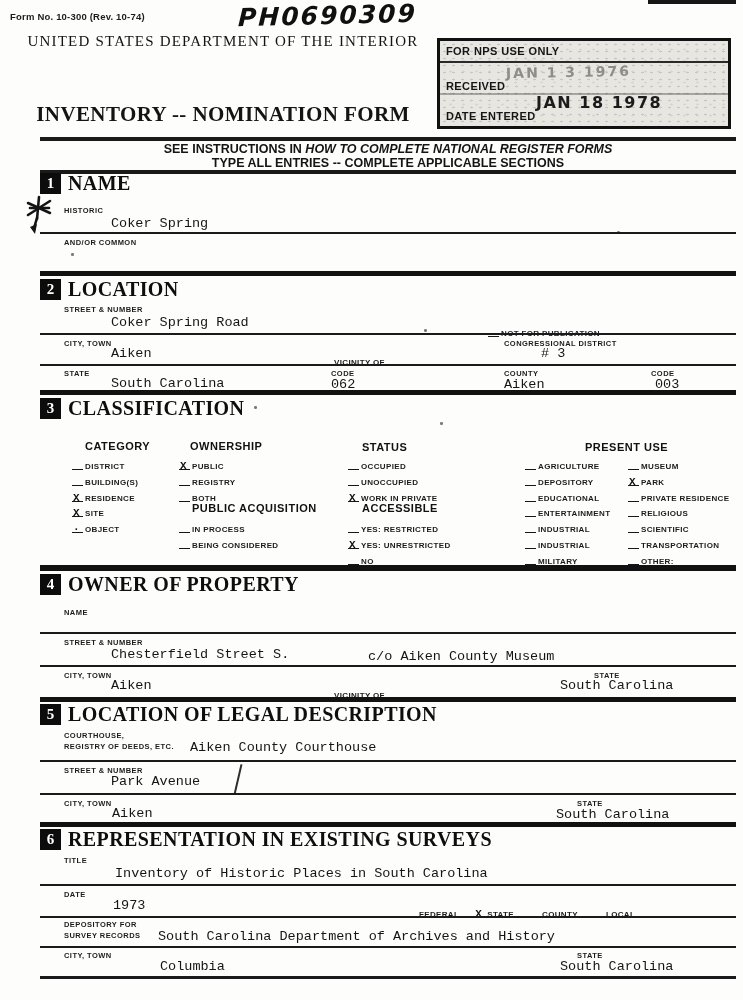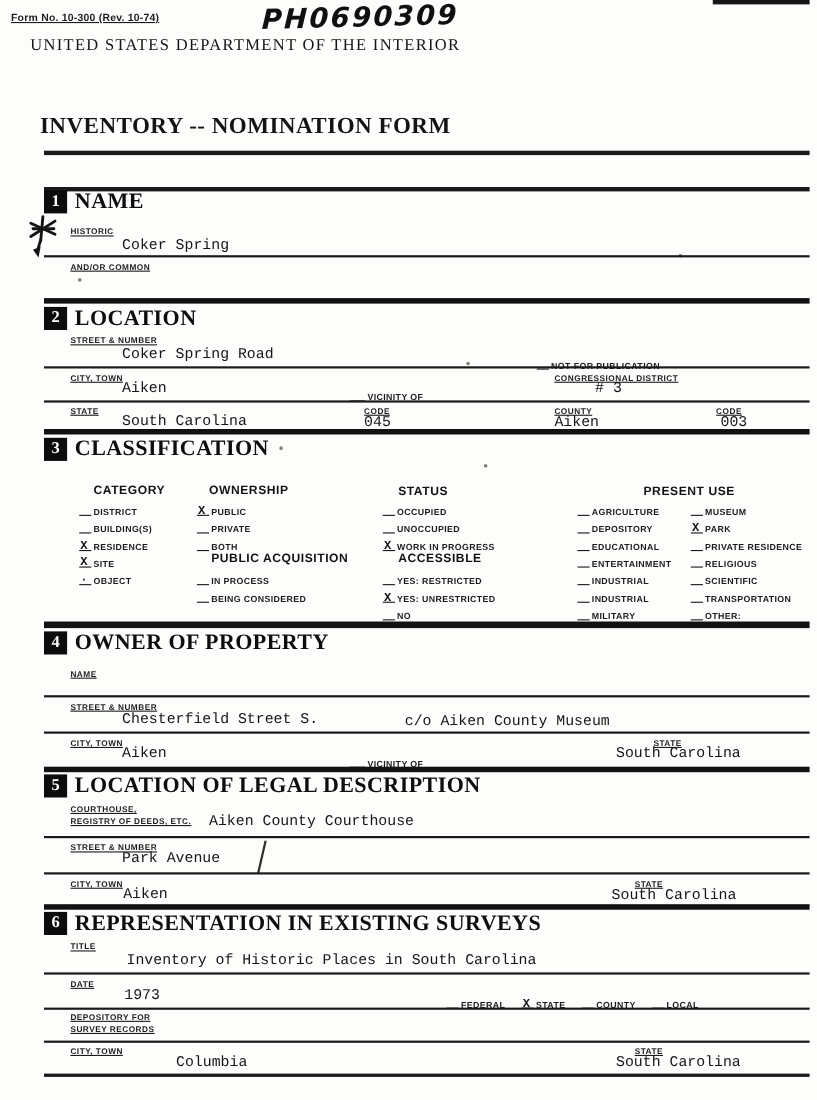--- a/index.html
+++ b/index.html
@@ -2,21 +2,21 @@
 <html><head>
 <meta charset="utf-8">
 <style>
   html,body{margin:0;padding:0;background:#ffffff;}
   #page{position:relative;width:743px;height:1000px;background:#fdfdfb;overflow:hidden;
         font-family:"Liberation Sans",sans-serif;color:#141414;}
   
   .hr{position:absolute;left:40px;right:7px;height:2px;background:#1a1a1a;}
   .hr.bar{height:5px;background:#121212;}
   
-  .lbl{position:absolute;font:bold 7.5px/9px "Liberation Sans",sans-serif;letter-spacing:.45px;color:#1c1c1c;white-space:nowrap;text-decoration:underline;}
+  .lbl{position:absolute;font:bold 7.5px/9px "Liberation Sans",sans-serif;letter-spacing:.45px;color:#1c1c1c;white-space:nowrap;}
   
   .val{position:absolute;font:13.5px/15px "Liberation Mono","DejaVu Sans Mono",monospace;color:#151515;white-space:nowrap;}
   
   .sec{position:absolute;display:flex;align-items:center;gap:7px;}
   .secnum{width:21px;height:21px;background:#0c0c0c;color:#fff;display:flex;align-items:center;justify-content:center;
           font:bold 15px "Liberation Serif",serif;}
   .sectitle{font:bold 20px/21px "Liberation Serif",serif;letter-spacing:.4px;color:#0e0e0e;white-space:nowrap;}
   
   .ci{white-space:nowrap;}
   .mk{display:inline-block;position:relative;width:11px;height:9px;border-bottom:1.6px solid #161616;margin-right:2px;vertical-align:-1px;}
@@ -53,22 +53,35 @@
   <div class="dot" style="left:617px;top:231px"></div>
   <div class="dot" style="left:254px;top:406px"></div>
   <div class="dot" style="left:440px;top:422px"></div>
   <div class="dot" style="left:71px;top:253px"></div>
 
   <div class="lbl" style="left:10px;top:12px;font-size:9.5px;letter-spacing:.2px">Form No. 10-300 (Rev. 10-74)</div>
   <div class="hand">PH0690309</div>
   <div class="serifhdr" style="top:33px;font:15px/16px 'Liberation Serif',serif;letter-spacing:1.2px">UNITED STATES DEPARTMENT OF THE INTERIOR</div>
   <div class="serifhdr" style="top:103px;font:bold 21px/22px 'Liberation Serif',serif;letter-spacing:.4px">INVENTORY -- NOMINATION FORM</div>
 
+  <div id="npsbox">
+    <div class="npslbl" style="left:6px;top:4px">FOR NPS USE ONLY</div>
+    <div class="npsline" style="top:20px"></div>
+    <div class="npslbl" style="left:6px;top:39px">RECEIVED</div>
+    <div class="stamp1" style="left:66px;top:24px">JAN 1 3 1976</div>
+    <div class="npsline" style="top:52px;opacity:.35"></div>
+    <div class="npslbl" style="left:6px;top:69px">DATE ENTERED</div>
+    <div class="stamp2" style="left:96px;top:54px">JAN 18 1978</div>
+  </div>
 
   <div class="hr" style="top:137px;height:4px"></div>
+  <div style="position:absolute;left:40px;right:7px;top:142px;text-align:center;font:bold 12.5px/14px 'Liberation Sans',sans-serif">
+    <span>SEE INSTRUCTIONS IN </span><span style="font-style:italic">HOW TO COMPLETE NATIONAL REGISTER FORMS</span>
+  </div>
+  <div style="position:absolute;left:40px;right:7px;top:156px;text-align:center;font:bold 12.5px/14px 'Liberation Sans',sans-serif">TYPE ALL ENTRIES -- COMPLETE APPLICABLE SECTIONS</div>
   <div class="hr" style="top:170px;height:4px"></div>
 
   <div class="sec" style="left:40px;top:173px">
     <span class="secnum">1</span>
     <span class="sectitle">NAME</span>
   </div>
   <svg style="position:absolute;left:24px;top:194px" width="30" height="44" viewBox="0 0 30 44">
     <g stroke="#141414" stroke-width="2.6" stroke-linecap="round" fill="none">
       <path d="M15 3 L13 25"></path>
         <path d="M4 9 L26 19"></path>
@@ -98,21 +111,21 @@
   <div class="val" style="left:111px;top:346px">Aiken</div>
   <div class="ci" style="position:absolute;left:318px;top:351px">
     <span class="mk" style="width:14px"><b></b></span><span class="cl">VICINITY OF</span>
   </div>
   <div class="lbl" style="left:504px;top:339px">CONGRESSIONAL DISTRICT</div>
   <div class="val" style="left:541px;top:346px"># 3</div>
   <div class="hr" style="top:364px"></div>
   <div class="lbl" style="left:64px;top:369px">STATE</div>
   <div class="val" style="left:111px;top:376px">South Carolina</div>
   <div class="lbl" style="left:331px;top:369px">CODE</div>
-  <div class="val" style="left:331px;top:377px">045</div>
+  <div class="val" style="left:331px;top:377px">062</div>
   <div class="lbl" style="left:504px;top:369px">COUNTY</div>
   <div class="val" style="left:504px;top:377px">Aiken</div>
   <div class="lbl" style="left:651px;top:369px">CODE</div>
   <div class="val" style="left:655px;top:377px">003</div>
   <div class="hr bar" style="top:390px"></div>
 
   <div class="sec" style="left:40px;top:398px">
     <span class="secnum">3</span>
     <span class="sectitle">CLASSIFICATION</span>
   </div>
@@ -125,31 +138,31 @@
   <div class="col" style="left:72px;top:455px">
     <div class="ci"><span class="mk"><b></b></span><span class="cl">DISTRICT</span></div>
     <div class="ci"><span class="mk"><b></b></span><span class="cl">BUILDING(S)</span></div>
     <div class="ci"><span class="mk"><b>X</b></span><span class="cl">RESIDENCE</span></div>
     <div class="ci"><span class="mk"><b>X</b></span><span class="cl">SITE</span></div>
     <div class="ci"><span class="mk"><b>·</b></span><span class="cl">OBJECT</span></div>
   </div>
 
   <div class="col" style="left:179px;top:455px">
     <div class="ci"><span class="mk"><b>X</b></span><span class="cl">PUBLIC</span></div>
-    <div class="ci"><span class="mk"><b></b></span><span class="cl">PRIVATE</span></div>
+    <div class="ci"><span class="mk"><b></b></span><span class="cl">REGISTRY</span></div>
     <div class="ci"><span class="mk"><b></b></span><span class="cl">BOTH</span></div>
     <div class="subhead" style="margin-left:13px">PUBLIC ACQUISITION</div>
     <div class="ci"><span class="mk"><b></b></span><span class="cl">IN PROCESS</span></div>
     <div class="ci"><span class="mk"><b></b></span><span class="cl">BEING CONSIDERED</span></div>
   </div>
 
   <div class="col" style="left:348px;top:455px">
     <div class="ci"><span class="mk"><b></b></span><span class="cl">OCCUPIED</span></div>
     <div class="ci"><span class="mk"><b></b></span><span class="cl">UNOCCUPIED</span></div>
-    <div class="ci"><span class="mk"><b>X</b></span><span class="cl">WORK IN PROGRESS</span></div>
+    <div class="ci"><span class="mk"><b>X</b></span><span class="cl">WORK IN PRIVATE</span></div>
     <div class="subhead" style="margin-left:14px">ACCESSIBLE</div>
     <div class="ci"><span class="mk"><b></b></span><span class="cl">YES: RESTRICTED</span></div>
     <div class="ci"><span class="mk"><b>X</b></span><span class="cl">YES: UNRESTRICTED</span></div>
     <div class="ci"><span class="mk"><b></b></span><span class="cl">NO</span></div>
   </div>
 
   <div class="col" style="left:525px;top:455px">
     <div class="ci"><span class="mk"><b></b></span><span class="cl">AGRICULTURE</span></div>
     <div class="ci"><span class="mk"><b></b></span><span class="cl">DEPOSITORY</span></div>
     <div class="ci"><span class="mk"><b></b></span><span class="cl">EDUCATIONAL</span></div>
@@ -219,20 +232,21 @@
   <div class="val" style="left:113px;top:898px">1973</div>
   <div style="position:absolute;left:406px;top:903px;display:flex;gap:15px">
     <div class="ci"><span class="mk"><b></b></span><span class="cl">FEDERAL</span></div>
     <div class="ci"><span class="mk"><b>X</b></span><span class="cl">STATE</span></div>
     <div class="ci"><span class="mk"><b></b></span><span class="cl">COUNTY</span></div>
     <div class="ci"><span class="mk"><b></b></span><span class="cl">LOCAL</span></div>
   </div>
   <div class="hr" style="top:916px"></div>
   <div class="lbl" style="left:64px;top:920px">DEPOSITORY FOR</div>
   <div class="lbl" style="left:64px;top:931px">SURVEY RECORDS</div>
+  <div class="val" style="left:158px;top:929px">South Carolina Department of Archives and History</div>
   <div class="hr" style="top:946px"></div>
   <div class="lbl" style="left:64px;top:951px">CITY, TOWN</div>
   <div class="val" style="left:160px;top:959px">Columbia</div>
   <div class="lbl" style="left:577px;top:951px">STATE</div>
   <div class="val" style="left:560px;top:959px">South Carolina</div>
   <div class="hr" style="top:976px;height:3px"></div>
 
 </div>
 
 </body></html>

